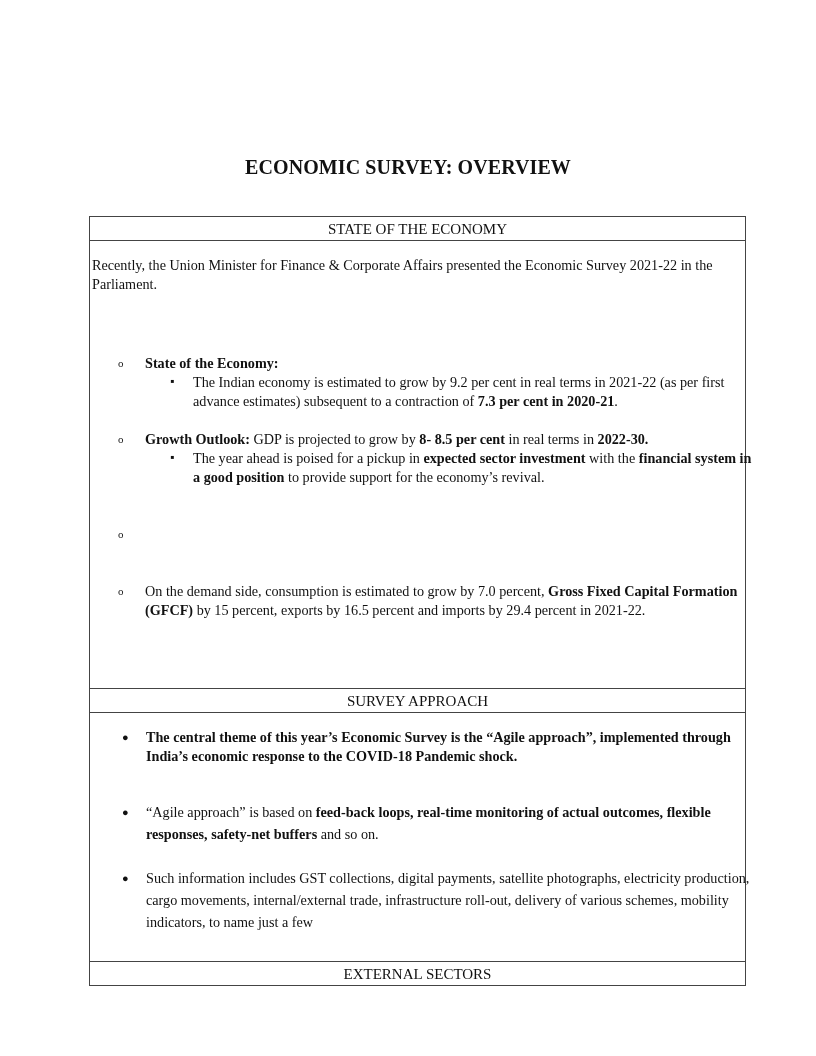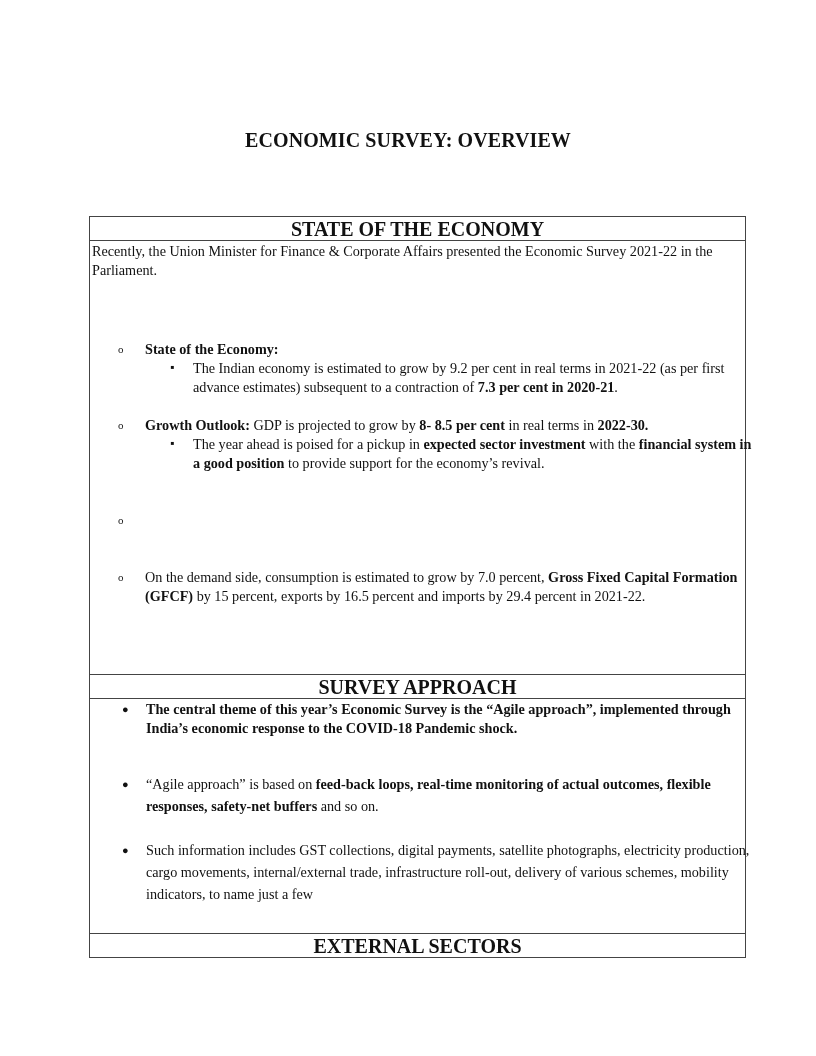--- a/index.html
+++ b/index.html
@@ -2,33 +2,33 @@
 <html><head>
   <meta charset="utf-8">
   <style>
     html, body { margin: 0; padding: 0; background: #ffffff; }
     body {
       width: 816px; height: 1056px; position: relative; overflow: hidden;
       font-family: "Liberation Serif", "DejaVu Serif", serif;
       color: #111111;
     }
     .page-title {
-      position: absolute; top: 129px; left: 0; width: 816px;
+      position: absolute; top: 156px; left: 0; width: 816px;
       text-align: center; font-weight: bold; font-size: 20px; letter-spacing: 0.1px;
     }
     .table {
       position: absolute; left: 89px; top: 216px; width: 655px;
       border: 1.5px solid #444; border-bottom: none;
     }
     .section-head {
-      text-align: center; font-weight: bold; font-size: 20px;
+      text-align: center; font-weight: normal; font-size: 15px;
       height: 23px; line-height: 25px;
       border-bottom: 1.5px solid #444;
     }
-    .section-body { position: relative; border-bottom: 1.5px solid #444; font-size: 14.2px; line-height: 19px; }
+    .section-body { position: relative; border-bottom: 1.5px solid #444; font-size: 14.2px; line-height: 19px; margin-top: 14px; }
     .sec1 { height: 433px; }
     .sec2 { height: 234px; }
     .sec3-head { border-bottom: 1.5px solid #444; }
     .intro { position: absolute; left: 2px; top: 1px; width: 640px; }
     .lvl1 { position: absolute; left: 28px; width: 620px; padding-left: 27px; }
     .lvl1 .marker { position: absolute; left: 0; top: 0; font-size: 11px; }
     .lvl2 { position: absolute; left: 75px; width: 560px; padding-left: 28px; }
     .lvl2 .marker { position: absolute; left: 5px; top: -1px; font-size: 12px; }
     .blt { position: absolute; left: 28px; width: 620px; padding-left: 28px; }
     .blt .marker { position: absolute; left: 4px; top: 0; font-size: 11px; }

